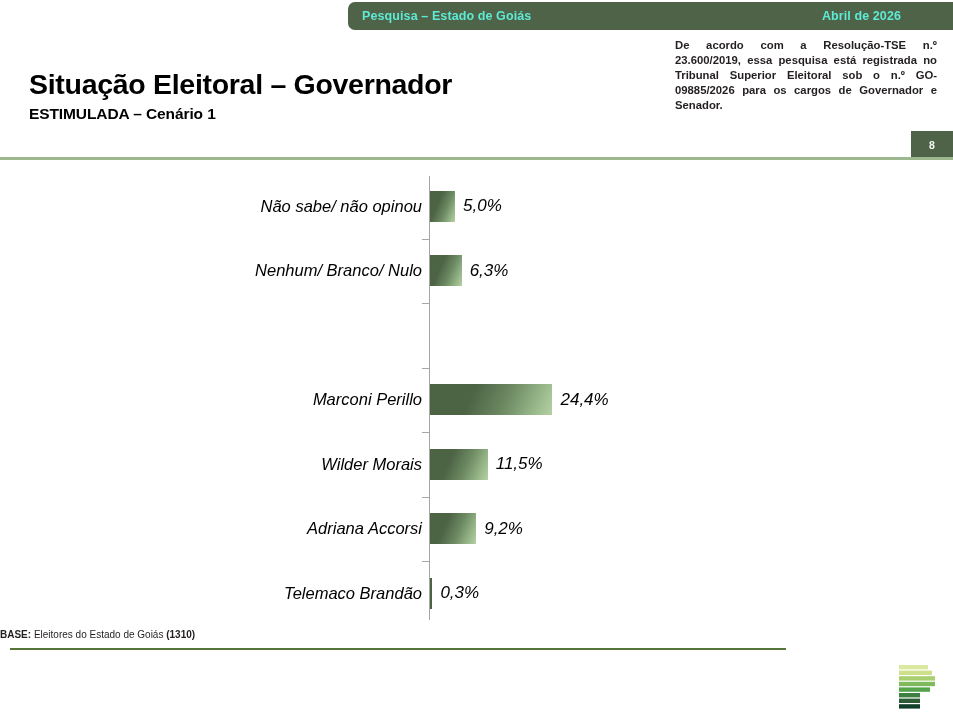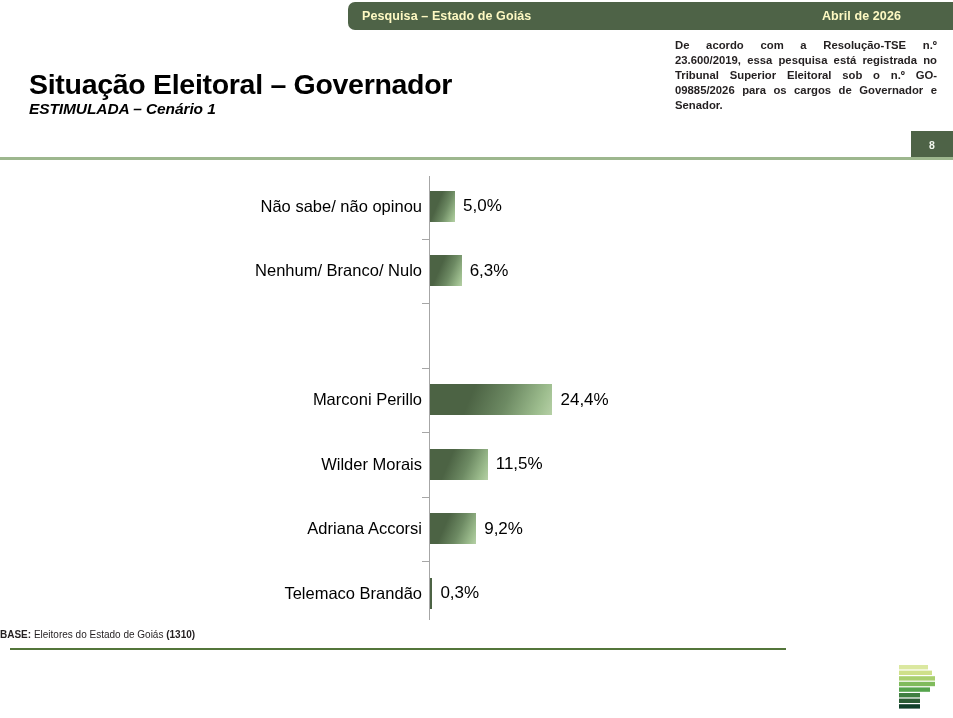--- a/index.html
+++ b/index.html
@@ -24,21 +24,21 @@
   .header-banner {
     position: absolute;
     left: 348px;
     top: 2px;
     width: 605px;
     height: 28px;
     background: #4e6347;
     border-radius: 7px 0 0 7px;
     display: flex;
     align-items: center;
-    color: #fef9c3;
+    color: #5eead4;
     font-size: 12.5px;
     font-weight: bold;
     letter-spacing: 0.1px;
     gap: 26px;
   }
   .header-banner .hb-left  { margin-left: 14px; }
   .header-banner .hb-right { margin-left: auto; margin-right: 52px; }
 
   
   .legal-text {
@@ -65,22 +65,22 @@
     font-size: 28.5px;
     font-weight: bold;
     color: #000000;
     letter-spacing: -0.3px;
     line-height: 1.05;
   }
   .slide-subtitle {
     font-size: 15.5px;
     font-weight: bold;
     color: #000000;
+    margin-top: 5px;
     letter-spacing: -0.1px;
-    font-style: italic;
   }
 
   
   .page-badge {
     position: absolute;
     left: 911px;
     top: 131px;
     width: 42px;
     height: 28px;
     background: #4e6347;
@@ -129,20 +129,21 @@
     height: 452px;
   }
 
   .row {
     position: absolute;
     left: 0;
     width: 953px;
     height: 64.5px;
     display: flex;
     align-items: center;
+    font-style: italic;
   }
 
   
   .tick {
     position: absolute;
     left: 422px;
     width: 8px;
     height: 1.4px;
     background: #a6a6a6;
   }

